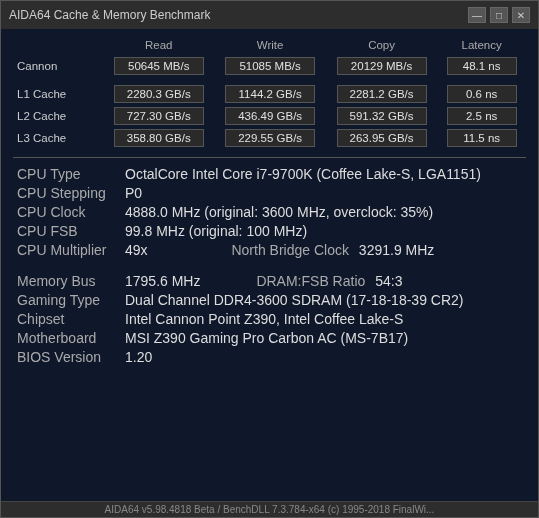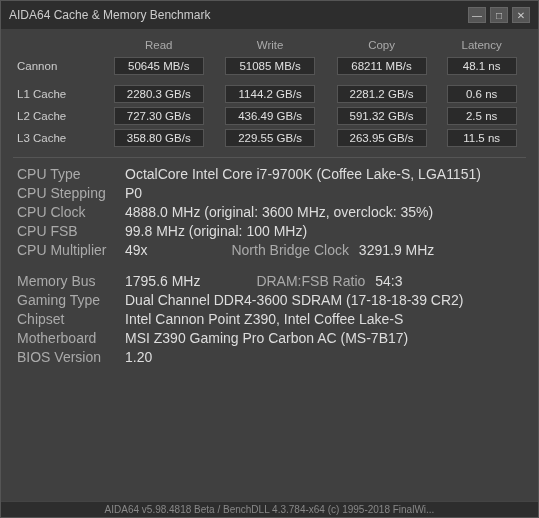--- a/index.html
+++ b/index.html
@@ -9,21 +9,21 @@
       background: #2b2b2b;
       display: flex;
       justify-content: center;
       align-items: center;
       width: 539px;
       height: 518px;
     }
     .window {
       width: 539px;
       height: 518px;
-      background: #404040;
+      background: #0f172a;
       border: 1px solid #555;
       display: flex;
       flex-direction: column;
     }
     .title-bar {
       background: #2d2d2d;
       padding: 6px 8px;
       display: flex;
       align-items: center;
       justify-content: space-between;
@@ -195,21 +195,21 @@
           <th>Write</th>
           <th>Copy</th>
           <th>Latency</th>
         </tr>
       </thead>
       <tbody id="bench-tbody">
       <tr>
             <td>Cannon</td>
             <td class="value-cell"><span class="value-box">50645 MB/s</span></td>
             <td class="value-cell"><span class="value-box">51085 MB/s</span></td>
-            <td class="value-cell"><span class="value-box">68211 MB/s</span></td>
+            <td class="value-cell"><span class="value-box">20129 MB/s</span></td>
             <td class="value-cell"><span class="latency-box">48.1 ns</span></td>
           </tr>
           <tr>
             <td colspan="5" style="height:6px;"></td>
           </tr>
           <tr>
             <td>L1 Cache</td>
             <td class="value-cell"><span class="value-box">2280.3 GB/s</span></td>
             <td class="value-cell"><span class="value-box">1144.2 GB/s</span></td>
             <td class="value-cell"><span class="value-box">2281.2 GB/s</span></td>
@@ -289,16 +289,16 @@
         </tr>
         <tr>
           <td>BIOS Version</td>
           <td>1.20</td>
         </tr>
       </tbody>
     </table>
   </div>
 
   <div class="status-bar">
-    <span>AIDA64 v5.98.4818 Beta / BenchDLL 4.3.784-x64  (c) 1995-2018 FinalWi...</span>
+    <span>AIDA64 v5.98.4818 Beta / BenchDLL 7.3.784-x64  (c) 1995-2018 FinalWi...</span>
   </div>
 
 </div>
 
 </body></html>

